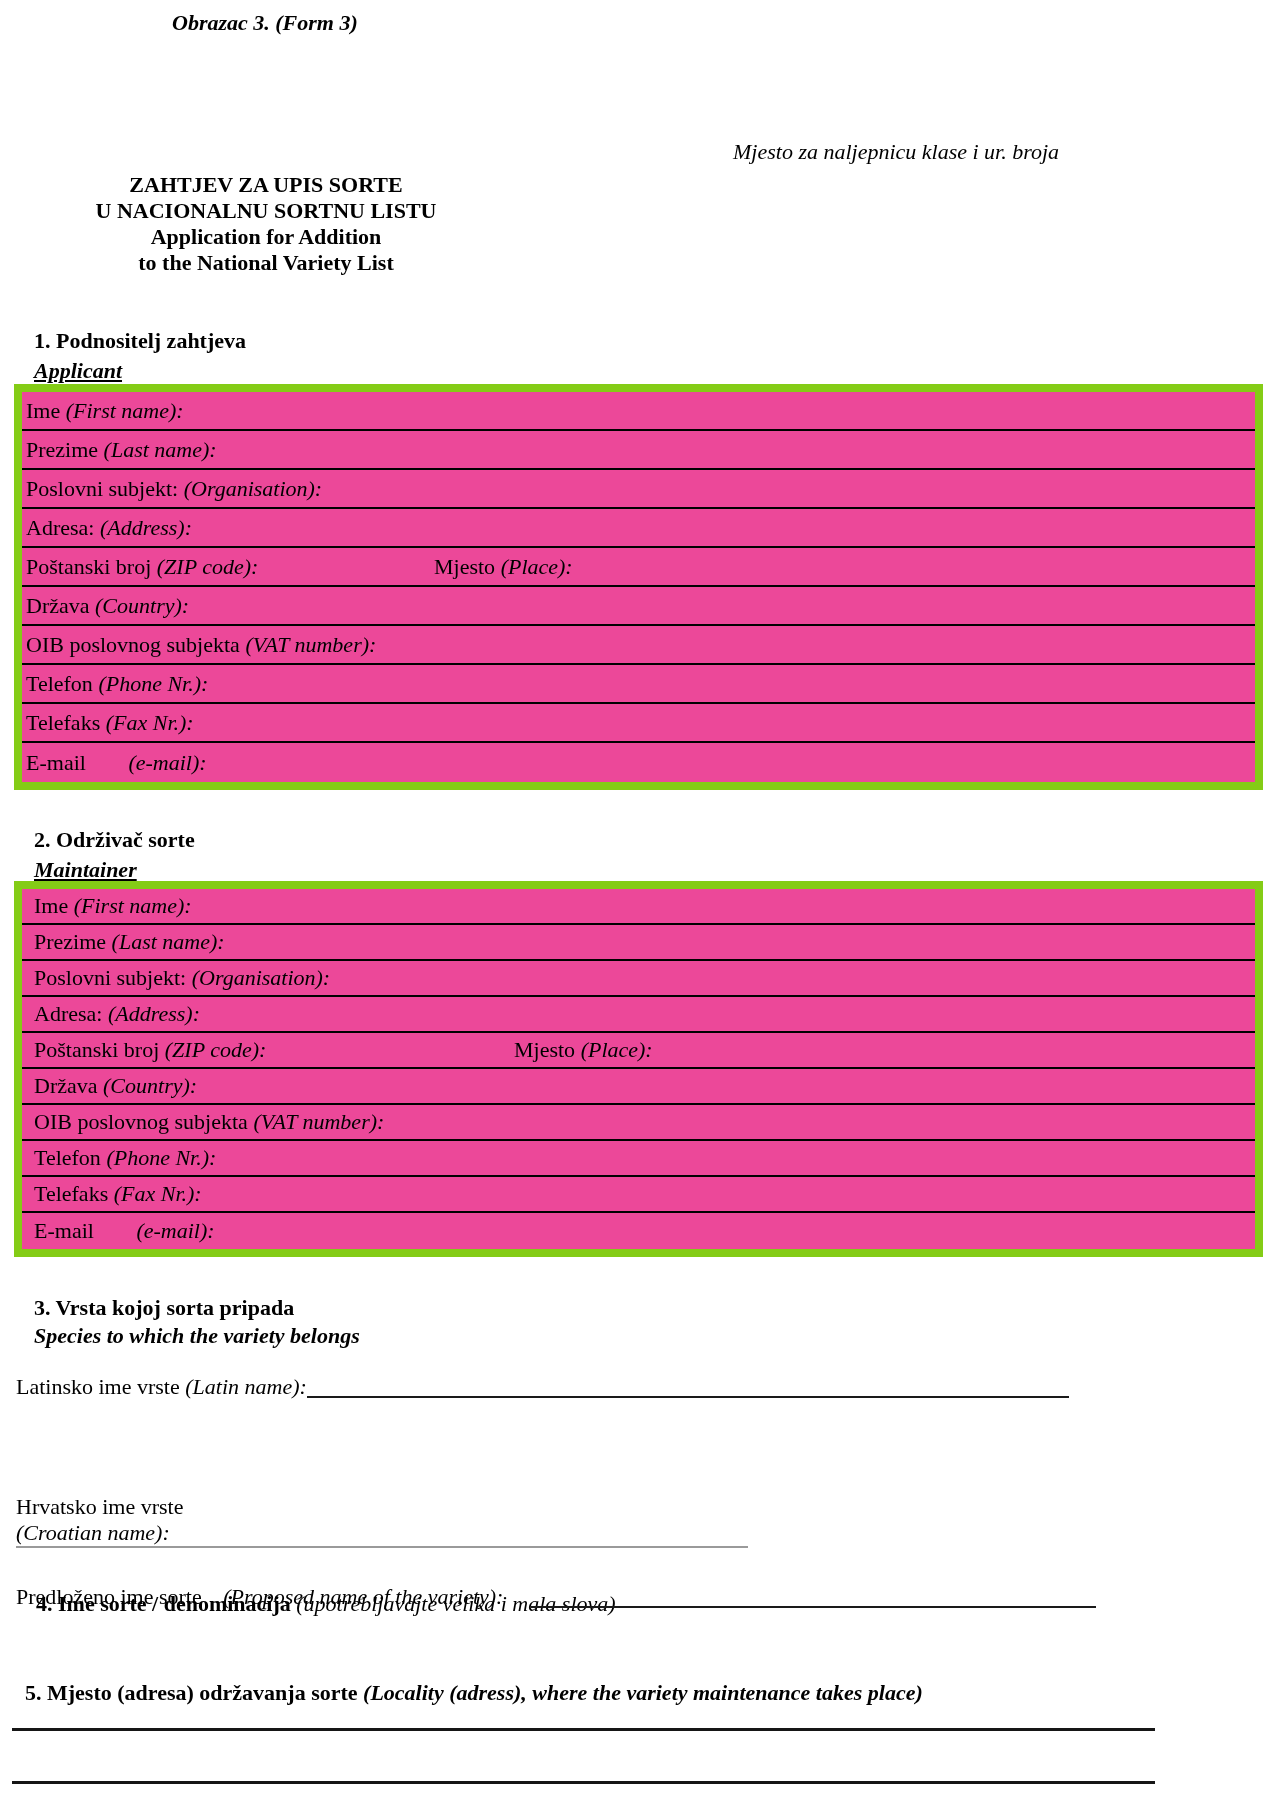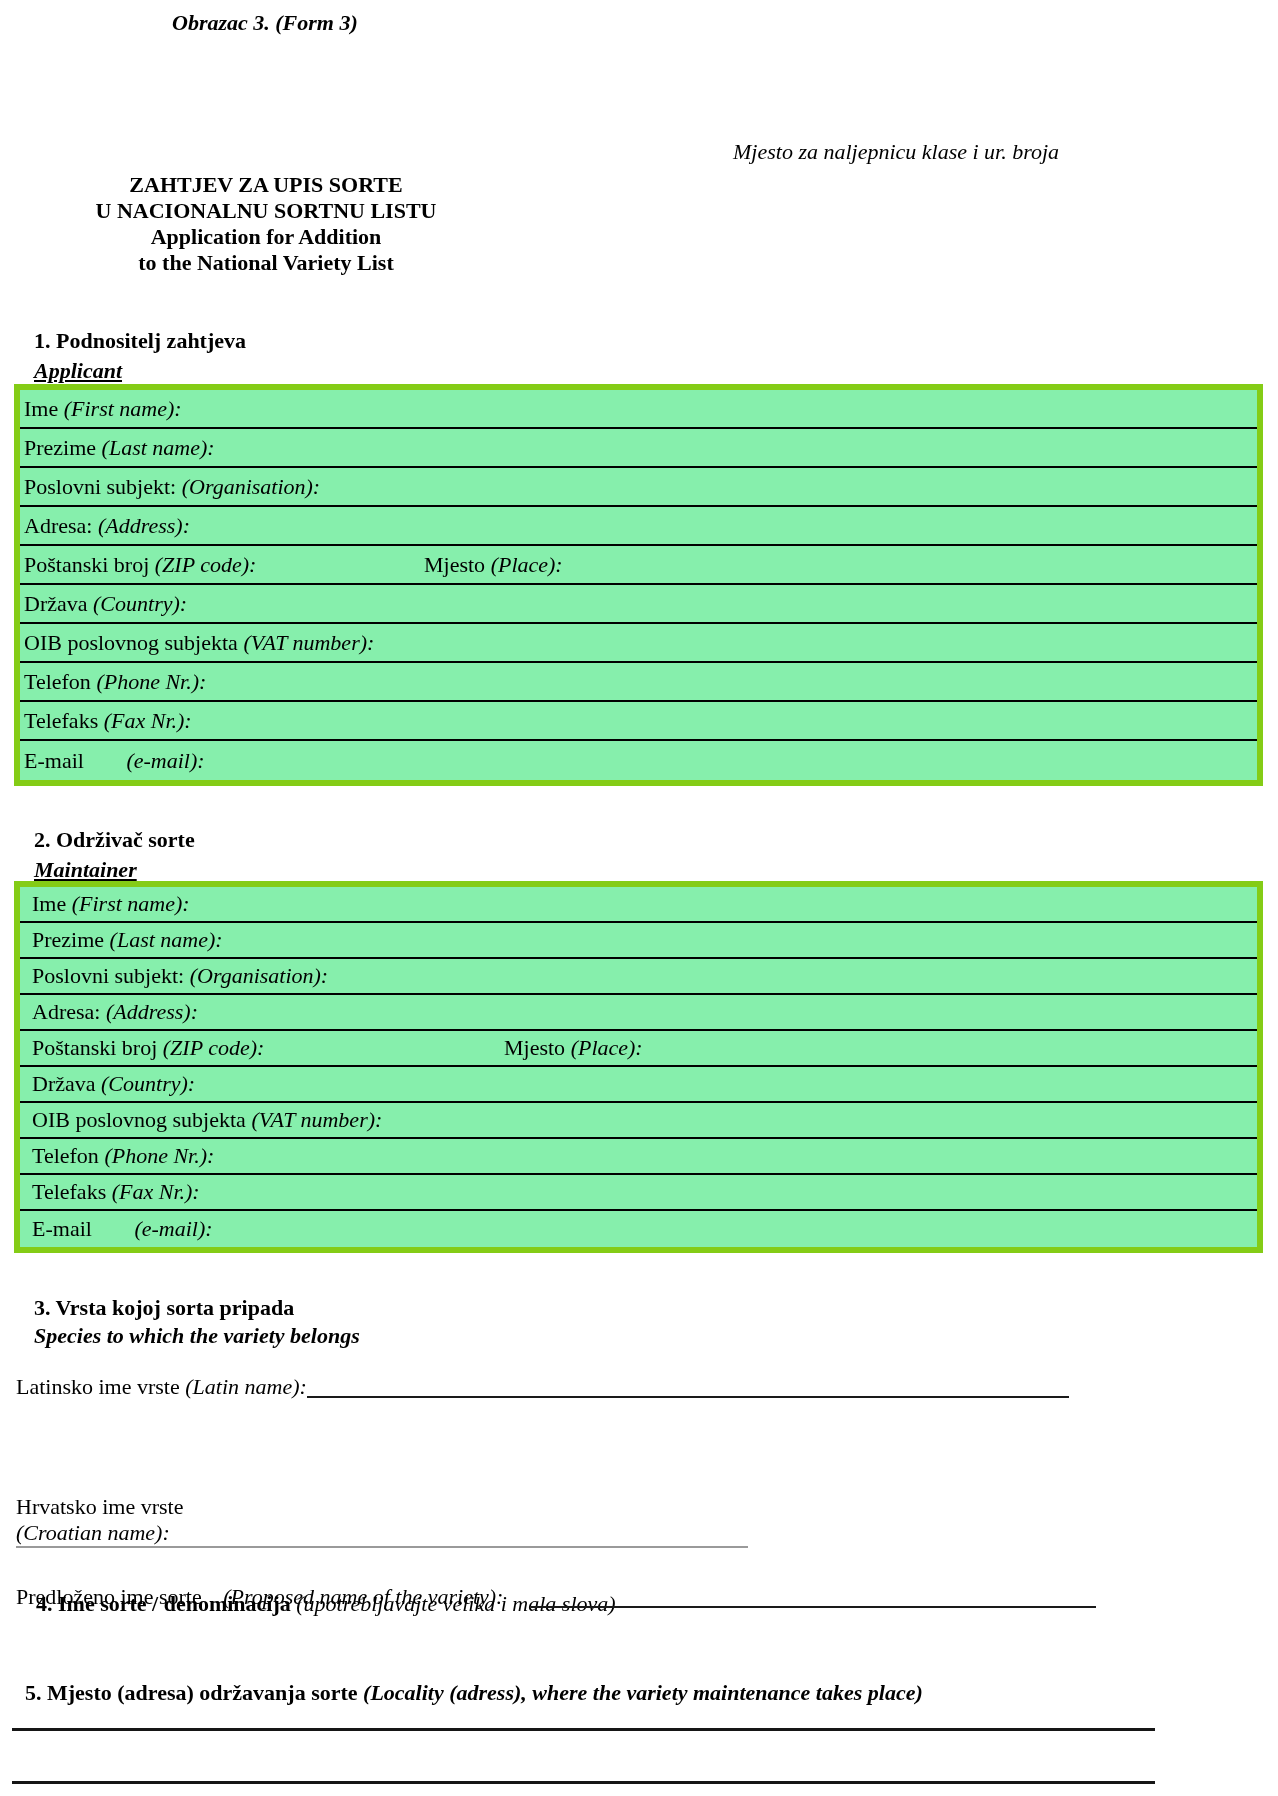--- a/index.html
+++ b/index.html
@@ -19,33 +19,33 @@
   .title-block{left:90px;top:128px;width:352px;text-align:center;font-weight:bold;line-height:26px;margin-top:44px;}
   .sticker-note{left:733px;top:139px;font-style:italic;}
 
   .sec-heading{left:14px;line-height:30px;margin-left:20px;}
   .sec-heading .line1{font-weight:bold;}
   .sec-heading .line2{font-weight:bold;font-style:italic;text-decoration:underline;}
   .sec-heading .line2.nou{text-decoration:none;}
 
   .ftable{
     position:absolute;left:14px;width:1249px;
-    border:6px solid #84cc16;box-sizing:border-box;background:#86efac;
+    border:8px solid #84cc16;box-sizing:border-box;background:#ec4899;
   }
   .trow{
     box-sizing:border-box;border-bottom:2px solid #000;
     display:flex;align-items:center;position:relative;
     white-space:pre;
   }
   .trow:last-child{border-bottom:none;gap:37px;}
   .t1{top:384px;}
   .t1 .trow{height:39px;padding-left:4px;}
   .t2{top:881px;}
   .t2 .trow{height:36px;padding-left:12px;}
-  .mjesto{position:absolute;}
+  .mjesto{position:absolute;margin-left:8px;}
   .t1 .mjesto{left:404px;}
   .t2 .mjesto{left:484px;}
 
   .fill-row{position:absolute;left:16px;display:flex;line-height:26px;white-space:pre;}
   .uline{border-bottom:2px solid #1a1a1a;align-self:flex-end;margin-bottom:2px;display:inline-block;}
   .uline.gray{border-bottom-color:#9a9a9a;}
 
   .h4-block{left:14px;top:1502px;line-height:29px;white-space:pre;}
   .h5-block{left:14px;top:1654px;white-space:pre;}
 

